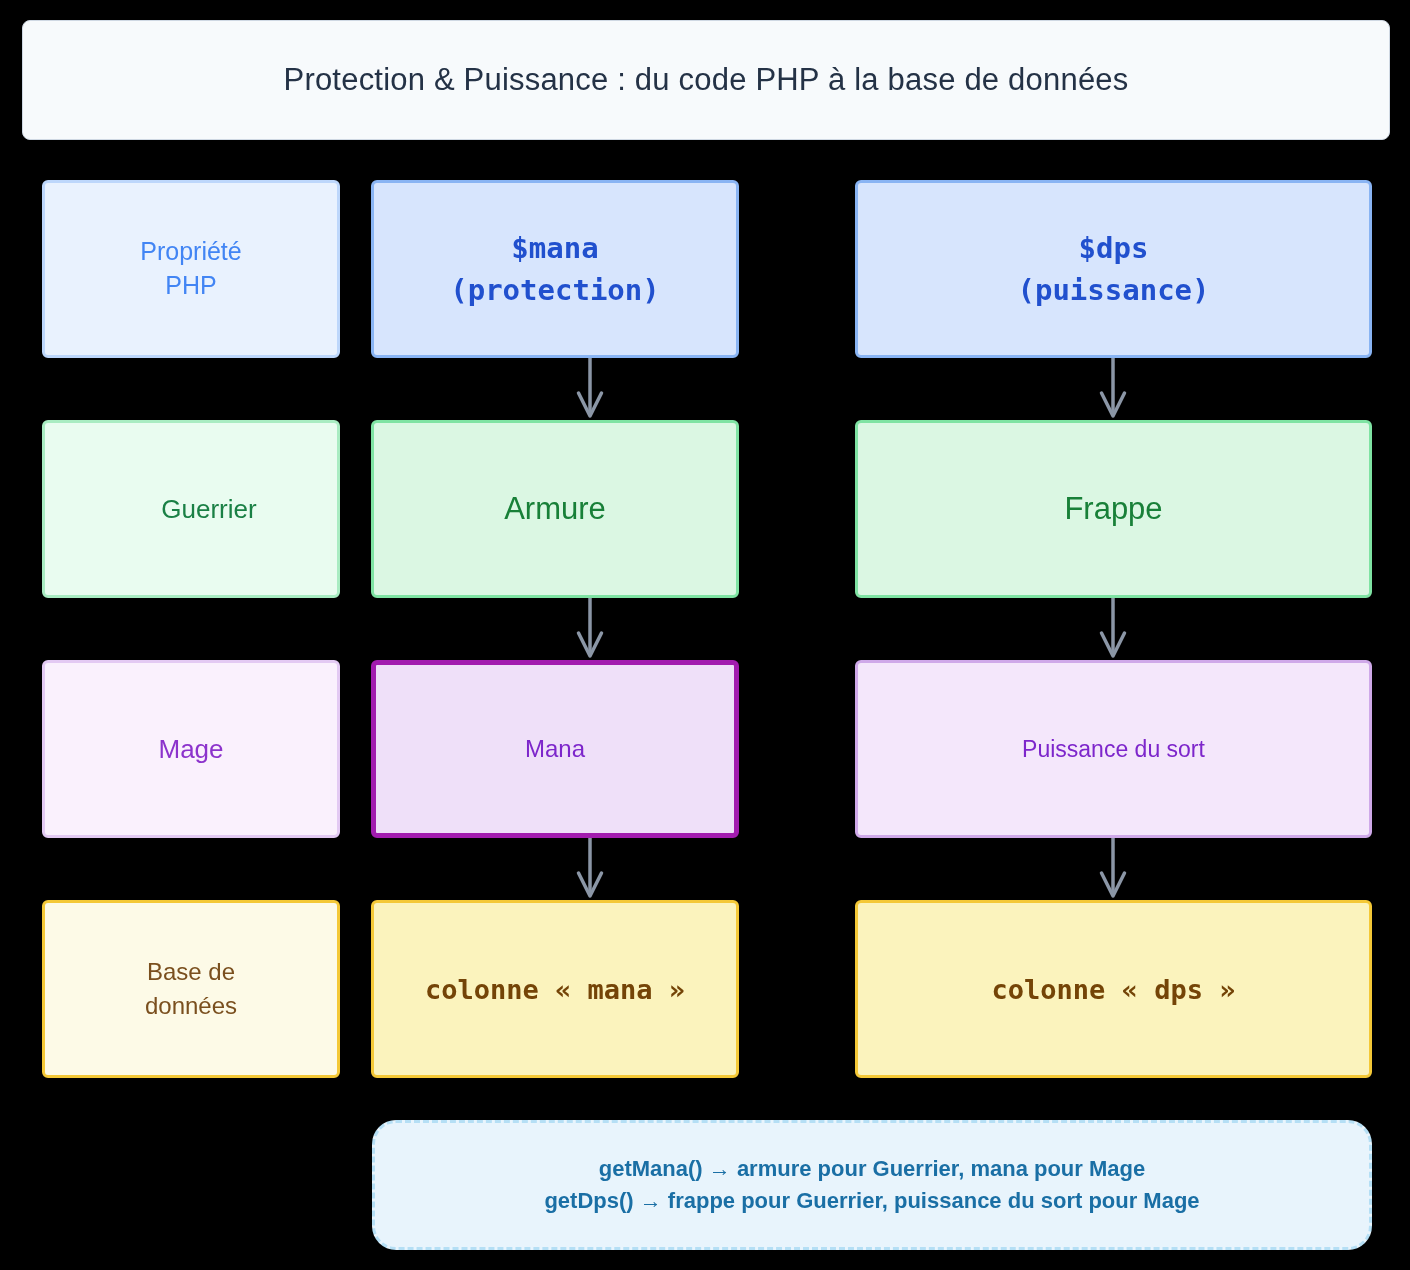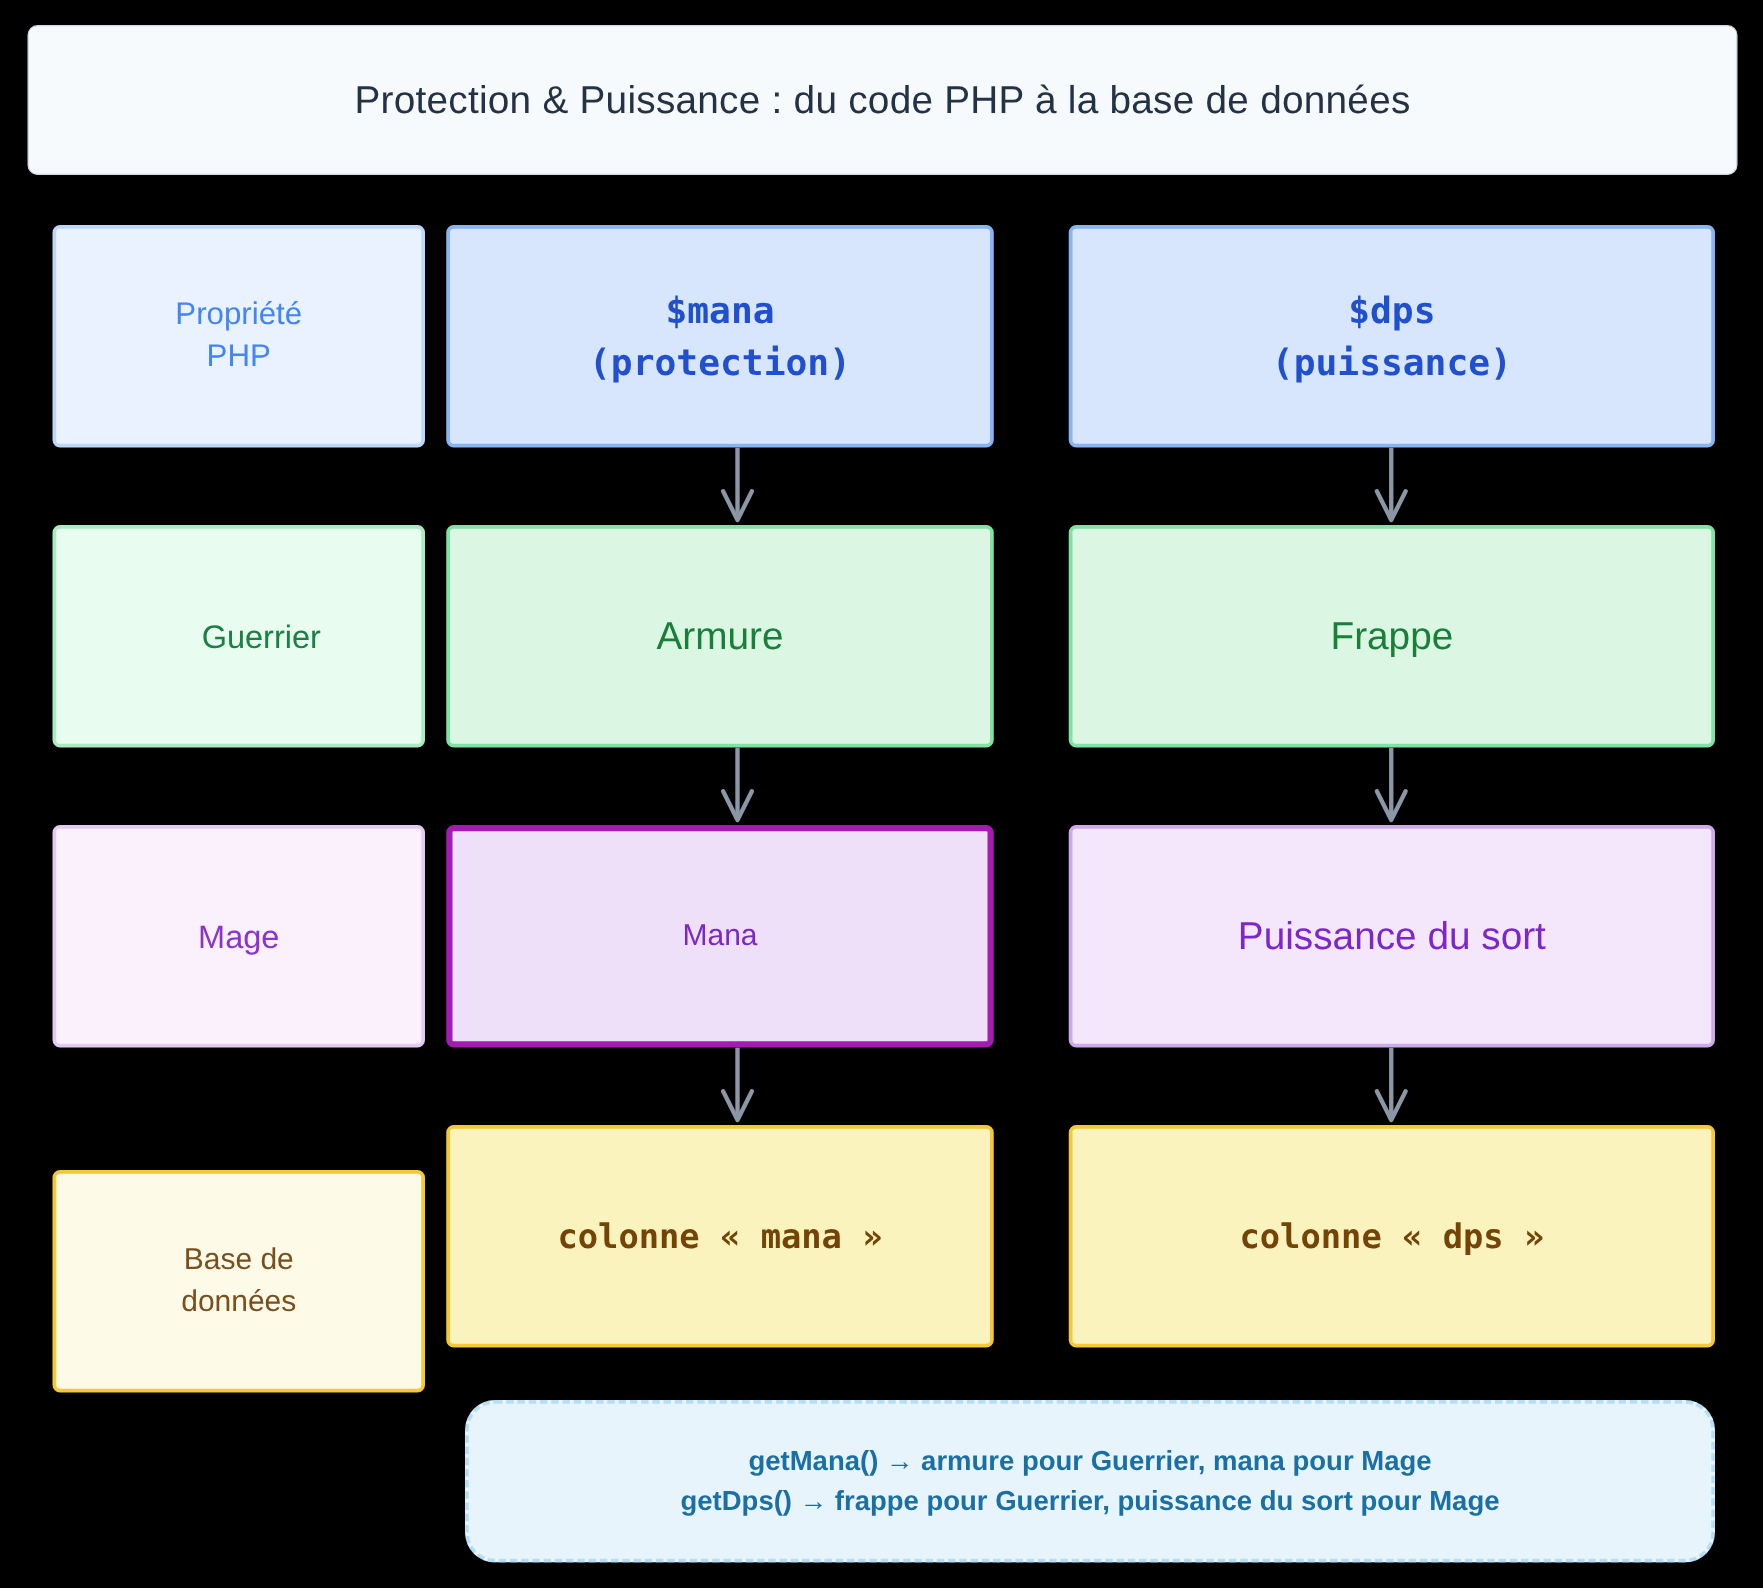--- a/index.html
+++ b/index.html
@@ -23,32 +23,32 @@
     left:22px;top:20px;width:1368px;height:120px;
     background:#f7fafc;border:1.5px solid #cfd8e3;border-radius:8px;
     color:#243246;font-size:31px;letter-spacing:0.2px;
   }
   
   .r1{top:180px;height:178px;}
   .r2{top:420px;height:178px;}
   .r3{top:660px;height:178px;}
   .r4{top:900px;height:178px;}
   .c1{left:42px;width:298px;}
-  .c2{left:357px;width:438px;text-align:center;}
+  .c2{left:371px;width:368px;text-align:center;}
   .c3{left:855px;width:517px;}
   
   .v-blue-light{background:#e9f2fe;border:3px solid #bdd7fb;color:#4285f4;font-size:25px;line-height:1.35;}
   .v-blue{background:#d7e5fd;border:3px solid #89b4f3;color:#2150ce;
           font-family:"DejaVu Sans Mono", monospace;font-weight:bold;font-size:29px;line-height:1.45;}
   .v-green-light{background:#e9fcf0;border:3px solid #a9ecc2;color:#1a8045;font-size:26px;padding-left:36px;}
   .v-green{background:#dbf7e3;border:3px solid #7fe3a3;color:#188038;font-size:31px;}
   .v-purple-light{background:#faf1fd;border:3px solid #e3caf3;color:#8c33cc;font-size:26px;}
   .v-purple{background:#efe0f9;border:5px solid #a21caf;color:#7d26cb;font-size:24px;}
-  .v-purple-soft{background:#f4e7fb;border:3px solid #cfa9e9;color:#7d26cb;font-size:31px;}
-  .v-yellow-light{background:#fdfae7;border:3px solid #f4c837;color:#7a4f1e;font-size:24px;line-height:1.4;margin-top:36px;}
+  .v-purple-soft{background:#f4e7fb;border:3px solid #cfa9e9;color:#7d26cb;font-size:23px;}
+  .v-yellow-light{background:#fdfae7;border:3px solid #f4c837;color:#7a4f1e;font-size:24px;line-height:1.4;}
   .v-yellow{background:#fbf3bd;border:3.5px solid #f4c837;color:#744407;
             font-family:"DejaVu Sans Mono", monospace;font-weight:bold;font-size:27px;}
   
   .arrow{position:absolute;width:30px;height:62px;}
   .arrow svg{display:block;}
   
   .note-box{
     left:372px;top:1120px;width:1000px;height:130px;
     background:#e8f4fc;border:3px dashed #b5dff5;border-radius:24px;
     color:#1a6fa5;font-family:Liberation Sans, sans-serif;

